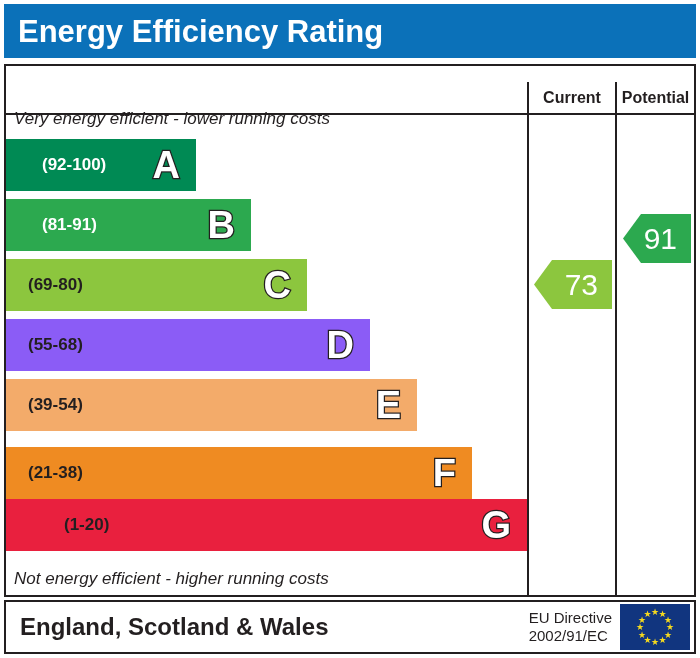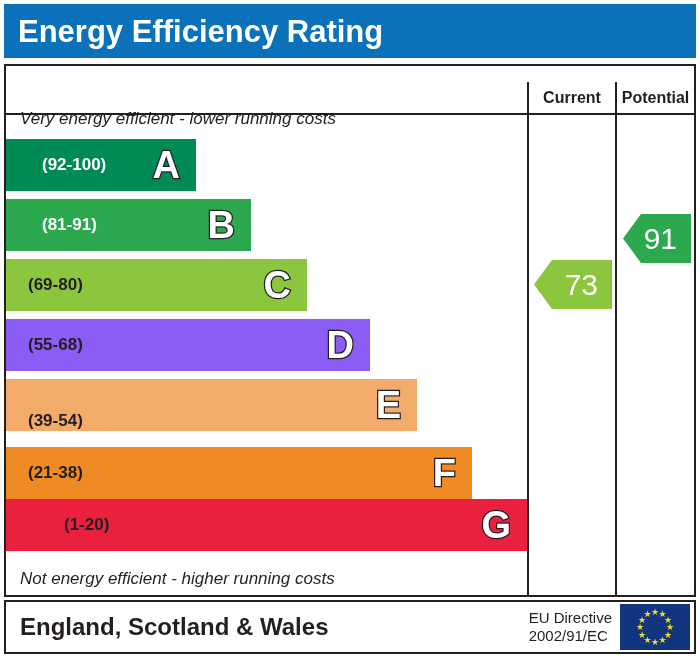--- a/index.html
+++ b/index.html
@@ -101,21 +101,21 @@
   
   .caption {
     position: absolute;
     left: 0;
     width: 497px;
     font-size: 17px;
     font-style: italic;
     color: #231f20;
     display: flex;
     align-items: center;
-    padding-left: 14px;
+    padding-left: 8px;
     box-sizing: border-box;
   }
   .caption.top { top: 33px; height: 40px; }
   .caption.bottom { top: 494px; height: 37px; }
 
   
   .bands {
     position: absolute;
     left: 0;
     top: 73px;
@@ -244,21 +244,21 @@
           <span class="band-letter">B</span>
         </div>
         <div class="band" style="top: 120px; width: 301px; background: rgb(140, 198, 62);">
           <span class="band-range">(69-80)</span>
           <span class="band-letter">C</span>
         </div>
         <div class="band" style="top: 180px; width: 364px; background: #8b5cf6;">
           <span class="band-range">(55-68)</span>
           <span class="band-letter">D</span>
         </div>
-        <div class="band" style="top: 240px; width: 411px; background: rgb(243, 171, 106); align-items: flex-end;">
+        <div class="band" style="top: 240px; width: 411px; background: rgb(243, 171, 106);">
           <span class="band-range">(39-54)</span>
           <span class="band-letter">E</span>
         </div>
         <div class="band" style="top: 308px; width: 466px; background: rgb(239, 139, 34);">
           <span class="band-range">(21-38)</span>
           <span class="band-letter">F</span>
         </div>
         <div class="band" style="top: 360px; width: 521px; background: rgb(233, 32, 62); padding-left: 36px;">
           <span class="band-range">(1-20)</span>
           <span class="band-letter">G</span>

